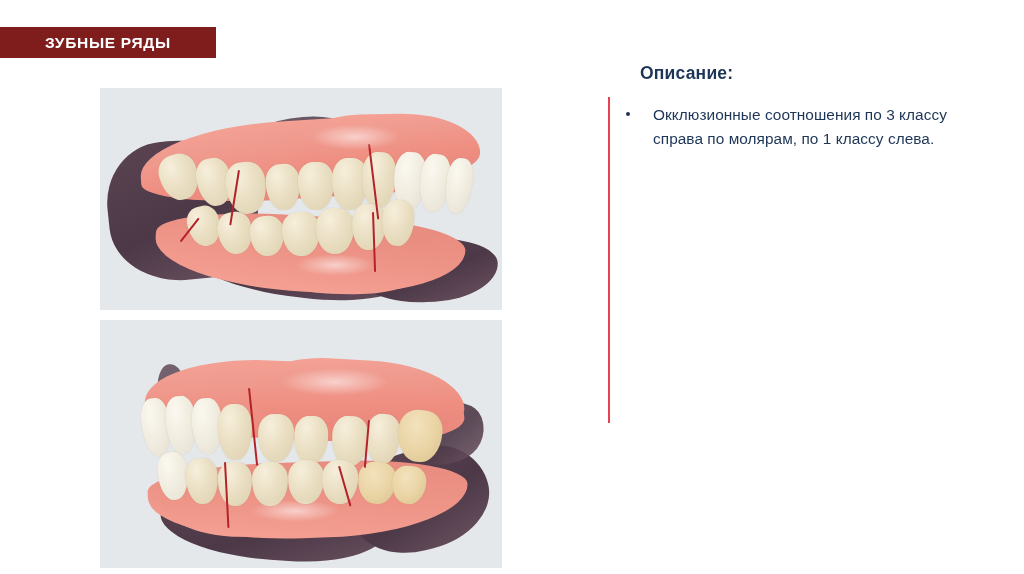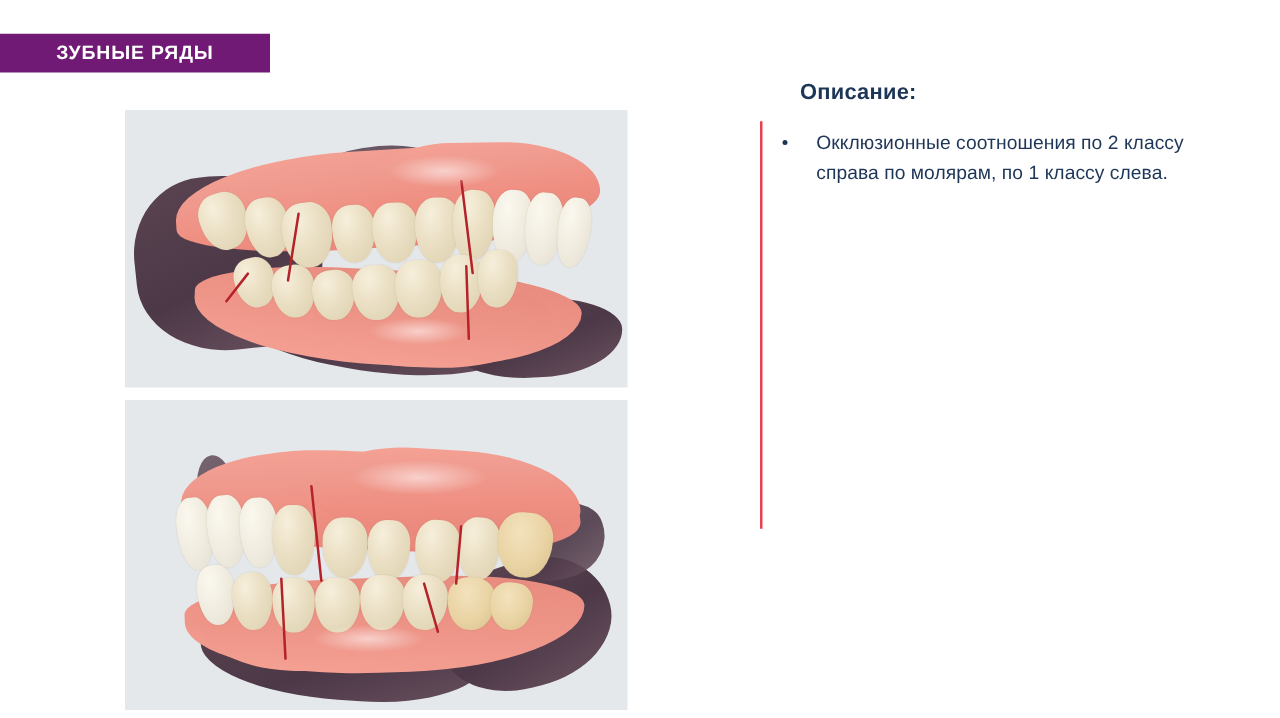--- a/index.html
+++ b/index.html
@@ -18,21 +18,21 @@
     background: #ffffff;
   }
 
   
   .title-banner {
     position: absolute;
     left: 0px;
     top: 27px;
     width: 216px;
     height: 31px;
-    background: #701a75;
+    background: #7f1d1d;
     display: flex;
     align-items: center;
     justify-content: center;
   }
   .title-banner .banner-text {
     color: #ffffff;
     font-size: 15.5px;
     font-weight: bold;
     letter-spacing: 0.7px;
     line-height: 1;
@@ -252,16 +252,16 @@
 
 <div class="desc-block">
 
   <div class="desc-heading">Описание:</div>
 
   <div class="accent-rule"></div>
 
   <ul class="bullets">
     <li>
       <span class="dot"></span>
-      <span>Окклюзионные соотношения по 2 классу справа по молярам, по 1 классу слева.</span>
+      <span>Окклюзионные соотношения по 3 классу справа по молярам, по 1 классу слева.</span>
     </li>
   </ul>
 </div>
 
 </body></html>

